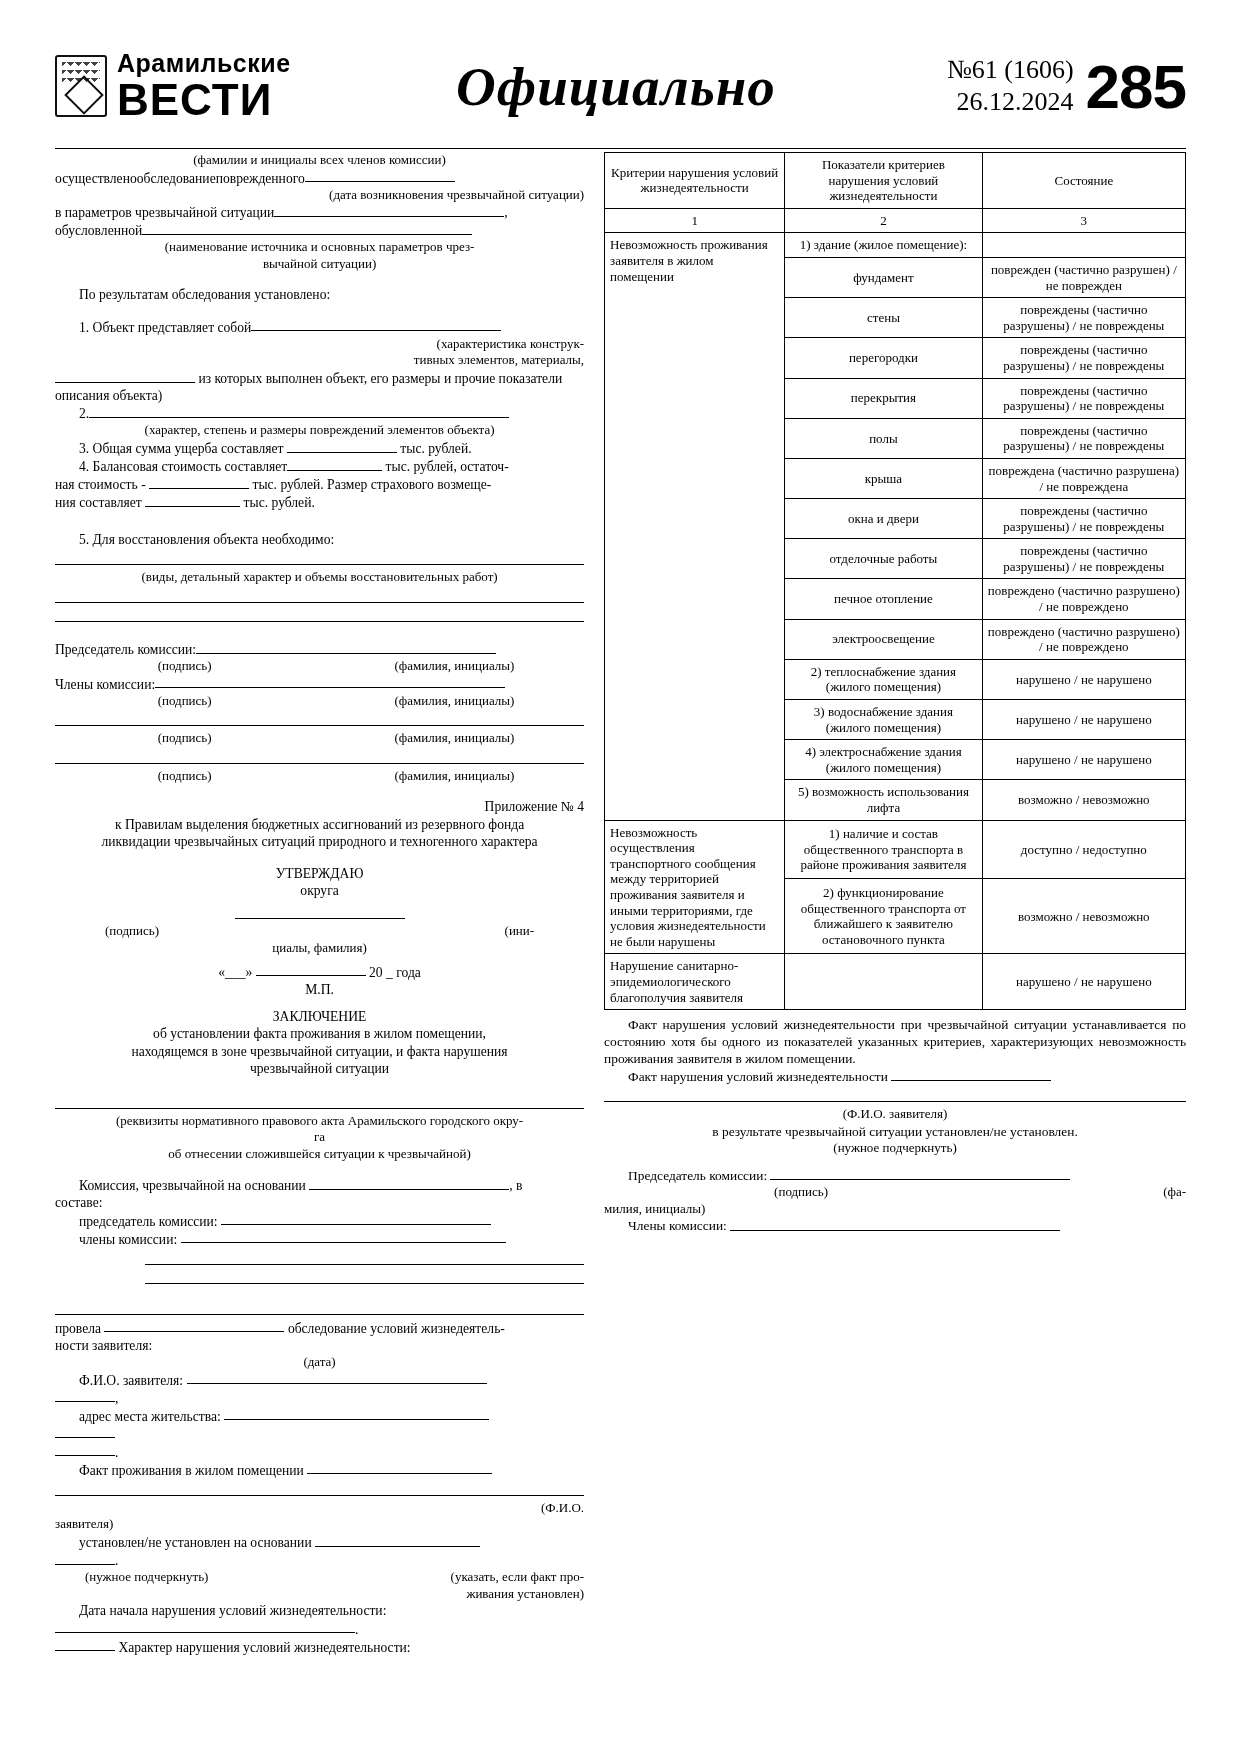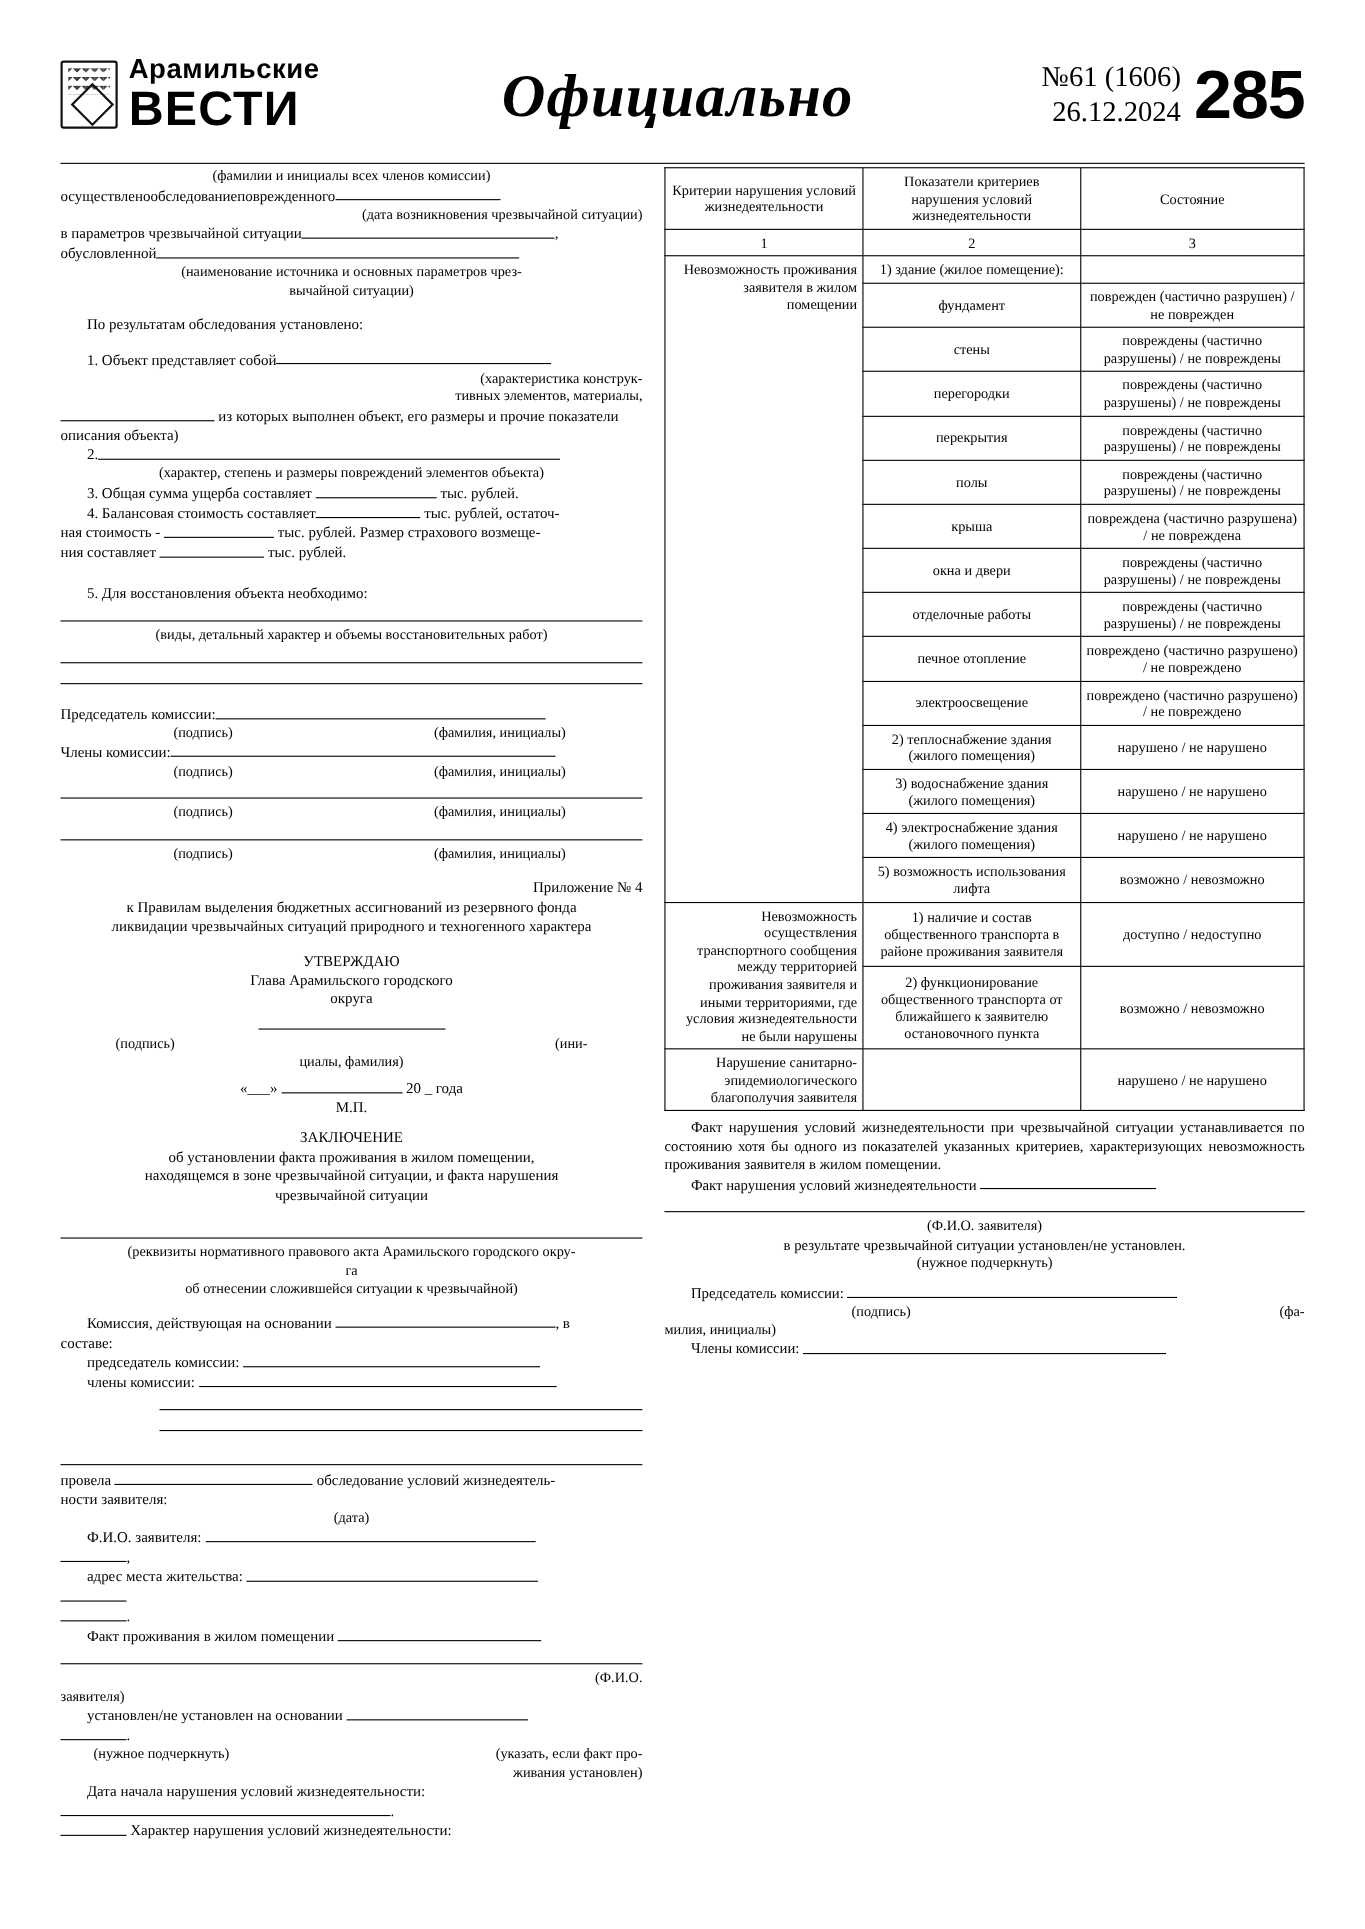--- a/index.html
+++ b/index.html
@@ -145,21 +145,21 @@
   table.crit td, table.crit th {
     border: 1px solid #000;
     padding: 4px 5px;
     text-align: center;
     vertical-align: middle;
     font-weight: normal;
   }
   table.crit .c1 { width: 31%; }
   table.crit .c2 { width: 34%; }
   table.crit .c3 { width: 35%; }
-  table.crit td.lefttop { vertical-align: top; text-align: right; }
+  table.crit td.lefttop { vertical-align: top; text-align: left; }
   .tail { font-size: 13.4px; line-height: 1.28; text-align: justify; }
 </style>
 </head>
 <body>
 
 <div class="page">
 
   <div class="masthead">
     <div class="logo-block">
       <div class="crest"></div>
@@ -234,21 +234,20 @@
         <span class="cap small">(фамилия, инициалы)</span>
       </div>
 
       <div class="sp14"></div>
       <p class="right">Приложение № 4</p>
       <p class="center">к Правилам выделения бюджетных ассигнований из резервного фонда</p>
       <p class="center">ликвидации чрезвычайных ситуаций природного и техногенного характера</p>
 
       <div class="sp14"></div>
       <p class="center">УТВЕРЖДАЮ</p>
-      <p class="center">Глава Арамильского городского</p>
       <p class="center">округа</p>
       <div class="sp6"></div>
       <p class="center"><span class="u" style="width:170px"></span></p>
       <div class="sig-row" style="padding:0 50px">
         <span class="small">(подпись)</span>
         <span class="small">(ини-</span>
       </div>
       <p class="center small">циалы, фамилия)</p>
       <div class="sp6"></div>
       <p class="center"><span>«___»</span> <span class="u" style="width:110px"></span> <span>20 _ года</span></p>
@@ -260,21 +259,21 @@
       <p class="center">находящемся в зоне чрезвычайной ситуации, и факта нарушения</p>
       <p class="center">чрезвычайной ситуации</p>
 
       <div class="sp14"></div>
       <div class="ln"></div>
       <p class="center small">(реквизиты нормативного правового акта Арамильского городского окру-</p>
       <p class="center small">га</p>
       <p class="center small">об отнесении сложившейся ситуации к чрезвычайной)</p>
 
       <div class="sp14"></div>
-      <p class="ind"><span>Комиссия, действующая на основании</span> <span class="u" style="width:200px"></span><span>, в</span></p>
+      <p class="ind"><span>Комиссия, чрезвычайной на основании</span> <span class="u" style="width:200px"></span><span>, в</span></p>
       <p>составе:</p>
       <p class="ind"><span>председатель комиссии:</span> <span class="u" style="width:270px"></span></p>
       <p class="ind"><span>члены комиссии:</span> <span class="u" style="width:325px"></span></p>
       <div class="ln" style="margin-left:90px"></div>
       <div class="ln" style="margin-left:90px"></div>
 
       <div class="sp10"></div>
       <div class="ln"></div>
       <p><span>провела</span> <span class="u" style="width:180px"></span> <span>обследование условий жизнедеятель-</span></p>
       <p>ности заявителя:</p>

